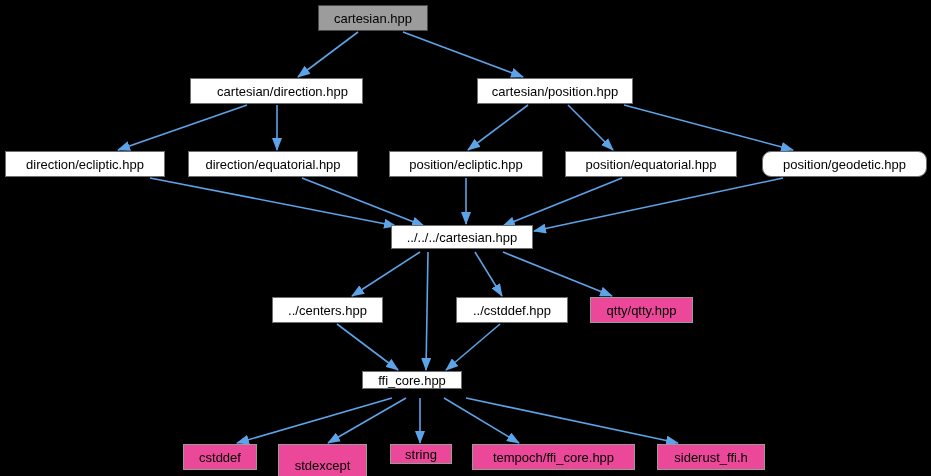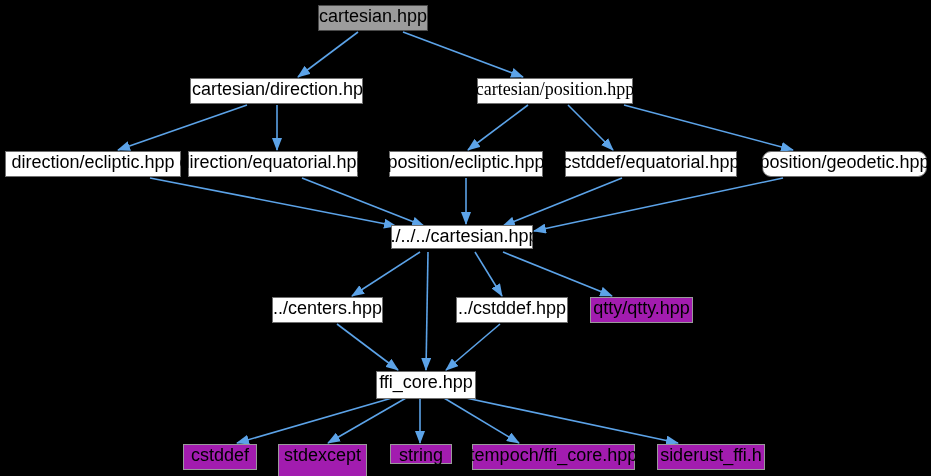--- a/index.html
+++ b/index.html
@@ -7,32 +7,32 @@
     position:relative;
     width:931px;height:476px;
     background:#000;
     font-family:"Liberation Sans", sans-serif;
     overflow:hidden;
   }
   svg.edges{position:absolute;left:0;top:0;width:931px;height:476px;}
   .node{
     position:absolute;
     box-sizing:border-box;
-    display:flex;justify-content:center;
-    font-size:18px;color:#000;
+    display:flex;align-items:center;justify-content:center;
+    font-size:13px;color:#000;
     white-space:nowrap;
     border:1px solid #6e6e6e;
     background:#ffffff;
   }
   .node.current{
     background:#9c9c9c;
     border:1px solid #4a4a4a;
   }
   .node.plain{
-    background:#a21caf;
+    background:#ec4899;
     border:1px solid #9a9a9a;
   }
 </style>
 </head>
 <body>
 
 <div class="canvas">
   <svg class="edges" xmlns="http://www.w3.org/2000/svg" viewBox="0 0 931 476">
       <defs>
         <marker id="arrow" markerUnits="userSpaceOnUse" markerWidth="13" markerHeight="10" refX="12" refY="5" orient="auto">
@@ -63,51 +63,51 @@
       <line x1="444" y1="398" x2="519" y2="443" stroke="#5ca3e8" stroke-width="1.6" marker-end="url(#arrow)"></line>
       <line x1="466" y1="398" x2="678" y2="443" stroke="#5ca3e8" stroke-width="1.6" marker-end="url(#arrow)"></line>
     </svg>
   <div id="nodes-layer">
       <div class="node current" style="left: 318px; top: 5px; width: 110px; height: 26px;">
         <span>cartesian.hpp</span>
       </div>
       <div class="node" style="left: 190px; top: 78px; width: 173px; height: 26px; padding-left: 12px;">
         <span>cartesian/direction.hpp</span>
       </div>
-      <div class="node" style="left: 477px; top: 78px; width: 156px; height: 26px; font-family: Liberation Serif, serif;">
+      <div class="node" style="left: 477px; top: 78px; width: 156px; height: 26px;">
         <span>cartesian/position.hpp</span>
       </div>
-      <div class="node" style="left: 5px; top: 151px; width: 176px; height: 26px;">
+      <div class="node" style="left: 5px; top: 151px; width: 160px; height: 26px;">
         <span>direction/ecliptic.hpp</span>
       </div>
       <div class="node" style="left: 188px; top: 151px; width: 170px; height: 26px;">
         <span>direction/equatorial.hpp</span>
       </div>
       <div class="node" style="left: 389px; top: 151px; width: 154px; height: 26px;">
         <span>position/ecliptic.hpp</span>
       </div>
       <div class="node" style="left: 565px; top: 151px; width: 172px; height: 26px;">
-        <span>cstddef/equatorial.hpp</span>
+        <span>position/equatorial.hpp</span>
       </div>
       <div class="node" style="left: 762px; top: 151px; width: 165px; height: 26px; border-radius: 9px;">
         <span>position/geodetic.hpp</span>
       </div>
       <div class="node" style="left: 391px; top: 225px; width: 142px; height: 24px;">
         <span>../../../cartesian.hpp</span>
       </div>
       <div class="node" style="left: 272px; top: 297px; width: 111px; height: 26px;">
         <span>../centers.hpp</span>
       </div>
       <div class="node" style="left: 456px; top: 297px; width: 112px; height: 26px;">
         <span>../cstddef.hpp</span>
       </div>
       <div class="node plain" style="left: 590px; top: 297px; width: 103px; height: 26px;">
         <span>qtty/qtty.hpp</span>
       </div>
-      <div class="node" style="left: 376px; top: 371px; width: 100px; height: 28px;">
+      <div class="node" style="left: 362px; top: 371px; width: 100px; height: 18px;">
         <span>ffi_core.hpp</span>
       </div>
       <div class="node plain" style="left: 183px; top: 444px; width: 74px; height: 26px;">
         <span>cstddef</span>
       </div>
       <div class="node plain" style="left: 278px; top: 444px; width: 89px; height: 43px;">
         <span>stdexcept</span>
       </div>
       <div class="node plain" style="left: 390px; top: 444px; width: 62px; height: 20px;">
         <span>string</span>

